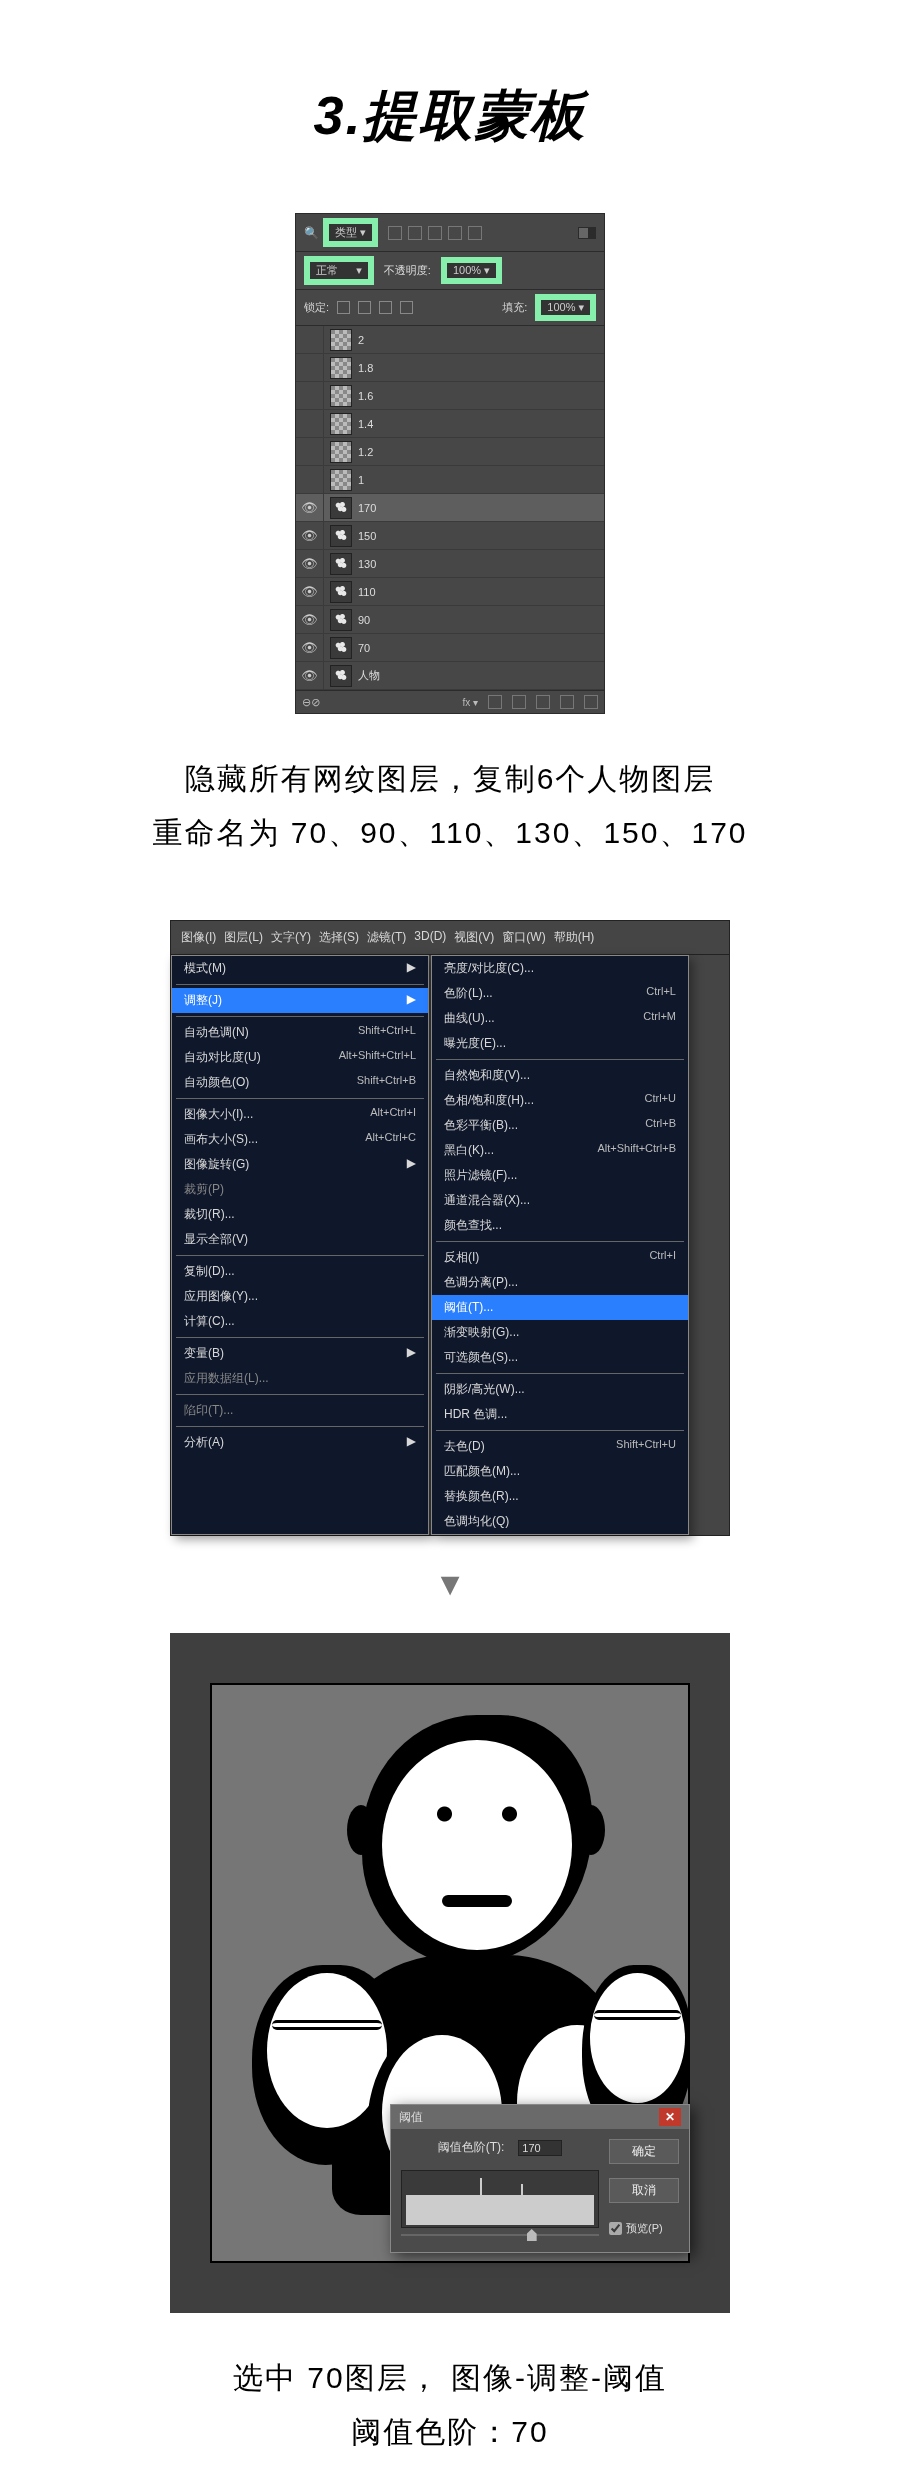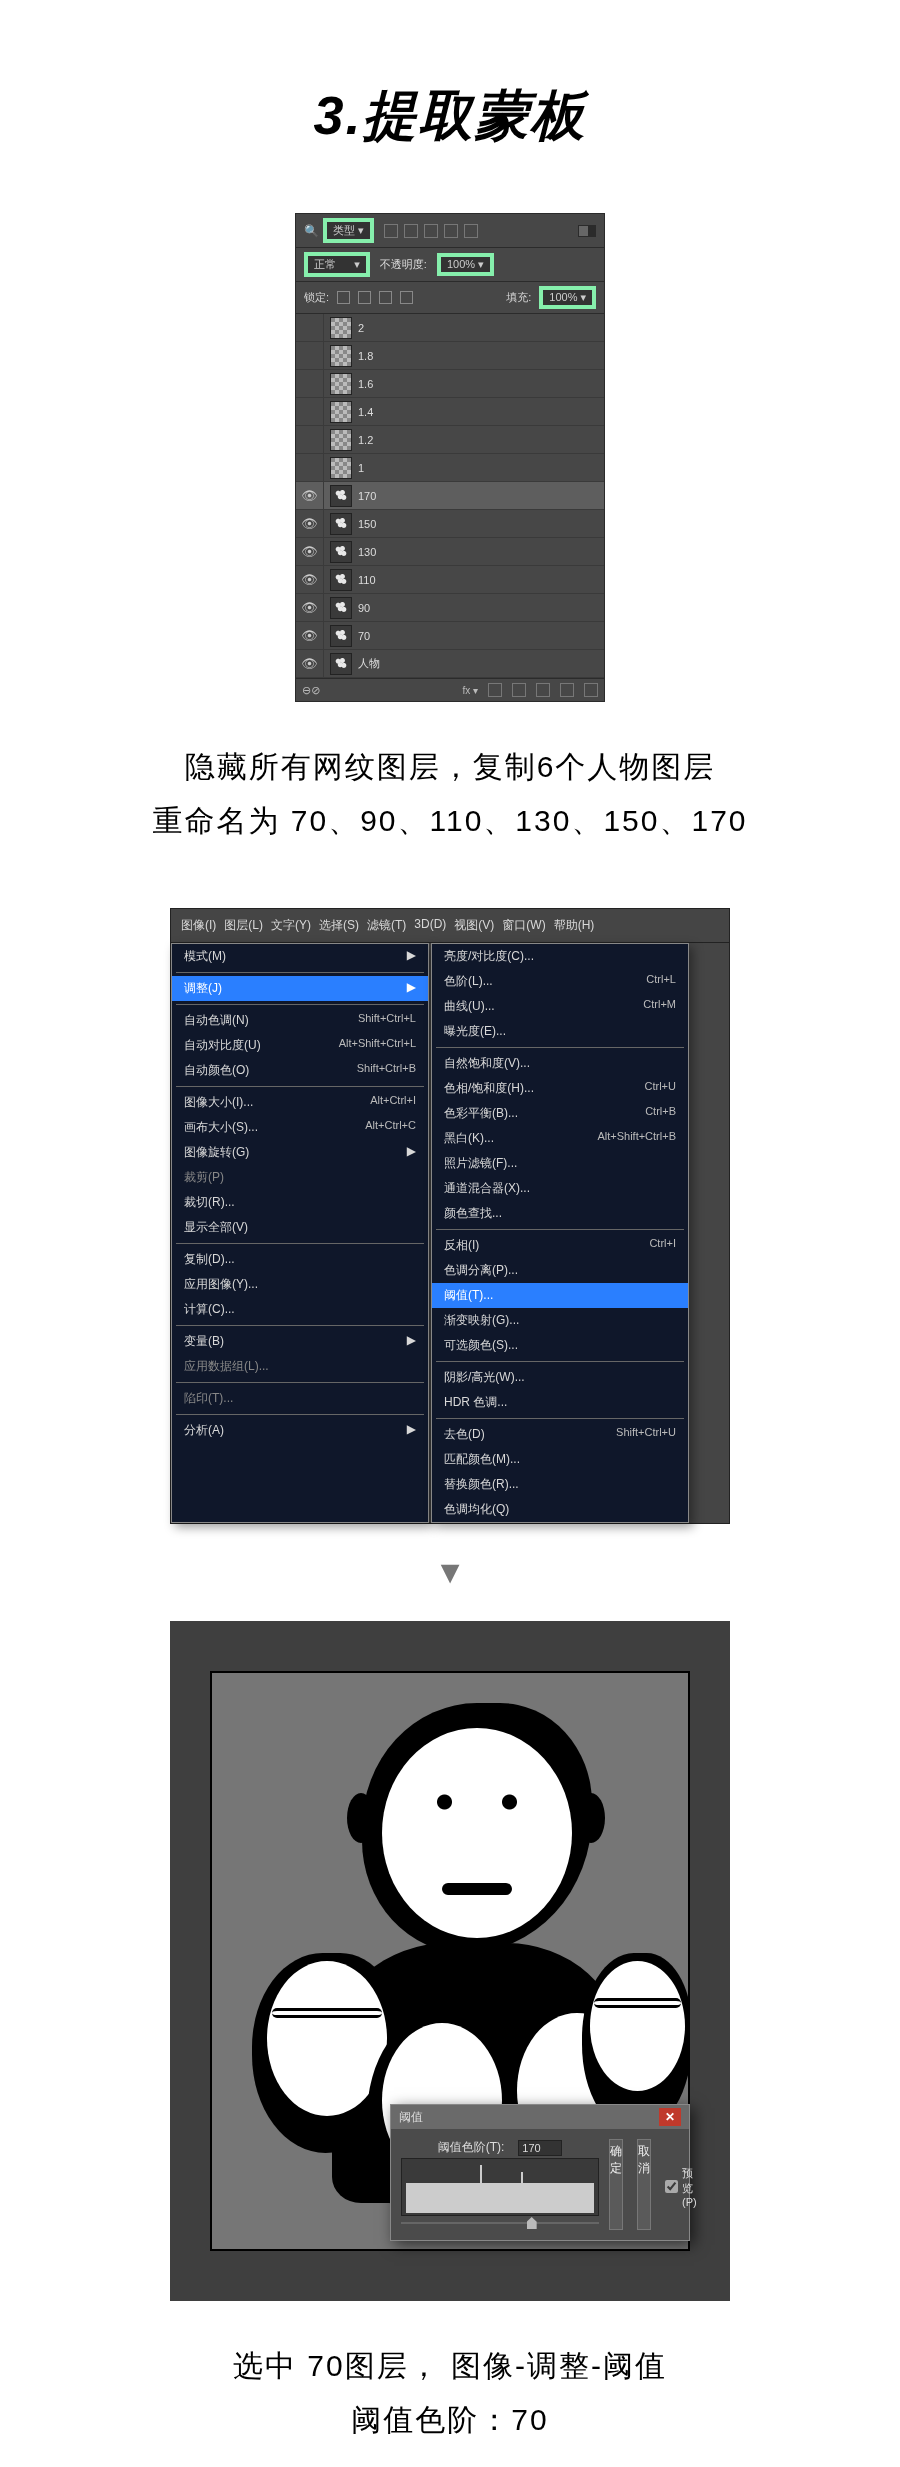--- a/index.html
+++ b/index.html
@@ -29,21 +29,21 @@
   }
   .lp-toprow {
     display: flex; align-items: center;
     padding: 4px 8px;
     border-bottom: 1px solid #2b2b2b;
     gap: 4px;
   }
   .lp-search { display: flex; align-items: center; gap: 3px; }
   .lp-select {
     background: #333; color: #ccc;
-    padding: 1px 6px; border: 4px solid #86efac;
+    padding: 1px 6px; border: 6px solid #86efac;
     font-size: 11px;
   }
   .lp-filter-icons { display: flex; gap: 6px; margin-left: 6px; }
   .lp-filter-icons span { width: 14px; height: 14px; border: 1px solid #777; display:inline-block; }
   .lp-toggle { margin-left:auto; width:18px; height:12px; background:#2b2b2b; position:relative; }
   .lp-toggle::after{content:"";position:absolute;top:1px;left:1px;width:9px;height:10px;background:#666;}
   .lp-blendrow {
     display: flex; align-items: center; padding: 4px 8px;
     border-bottom: 1px solid #2b2b2b; gap:10px; font-size:11px;
   }
@@ -195,42 +195,42 @@
     padding:3px 8px;
     font-size:12px;
   }
   .td-close{
     width:22px;height:18px;background:#c0392b;color:#fff;
     display:flex;align-items:center;justify-content:center;
     font-size:12px;font-weight:bold;
   }
   .td-body{display:flex;padding:10px;gap:10px;}
   .td-left{flex:1;}
-  .td-level{display:flex;gap:14px;align-items:flex-end;justify-content:center;margin-bottom:2px;}
+  .td-level{display:flex;gap:14px;align-items:flex-end;justify-content:center;margin-bottom:14px;}
   .td-level input{width:44px;background:#333;color:#ddd;border:1px solid #222;padding:1px 3px;font-size:11px;}
   .td-hist{
     width:100%;height:58px;
     background:#3a3a3a;
     border:1px solid #222;
     position:relative;
     overflow:hidden;
   }
   .td-hist::before{
     content:"";position:absolute;inset:4px 4px 2px 4px;
     background:
       linear-gradient(to top,#ccc 60%, transparent 60%) 0 0/3px 100% repeat-x,
       linear-gradient(to top,#ccc 95%, transparent 95%) 40% 0/2px 100% no-repeat,
       linear-gradient(to top,#ccc 82%, transparent 82%) 62% 0/2px 100% no-repeat;
   }
   .td-slider{
     width:100%;height:12px;position:relative;margin-top:2px;
   }
   .td-slider::before{content:"";position:absolute;top:4px;left:0;right:0;height:2px;background:#666;}
   .td-knob{position:absolute;top:-1px;width:10px;height:12px;background:#bbb;clip-path:polygon(50% 0,100% 40%,100% 100%,0 100%,0 40%);}
-  .td-right{display:flex;gap:14px;width:70px;}
+  .td-right{display:flex;flex-direction:column;gap:14px;width:70px;}
   .td-btn{
     background:#5a5a5a;border:1px solid #777;padding:3px 0;
     text-align:center;font-size:12px;color:#eee;
   }
   .td-check{display:flex;align-items:center;gap:4px;font-size:11px;margin-top:4px;}
   .td-check input{accent-color:#aaa;}
   .caption2{
     text-align:center;
     font-size:30px;
     line-height:1.8;

